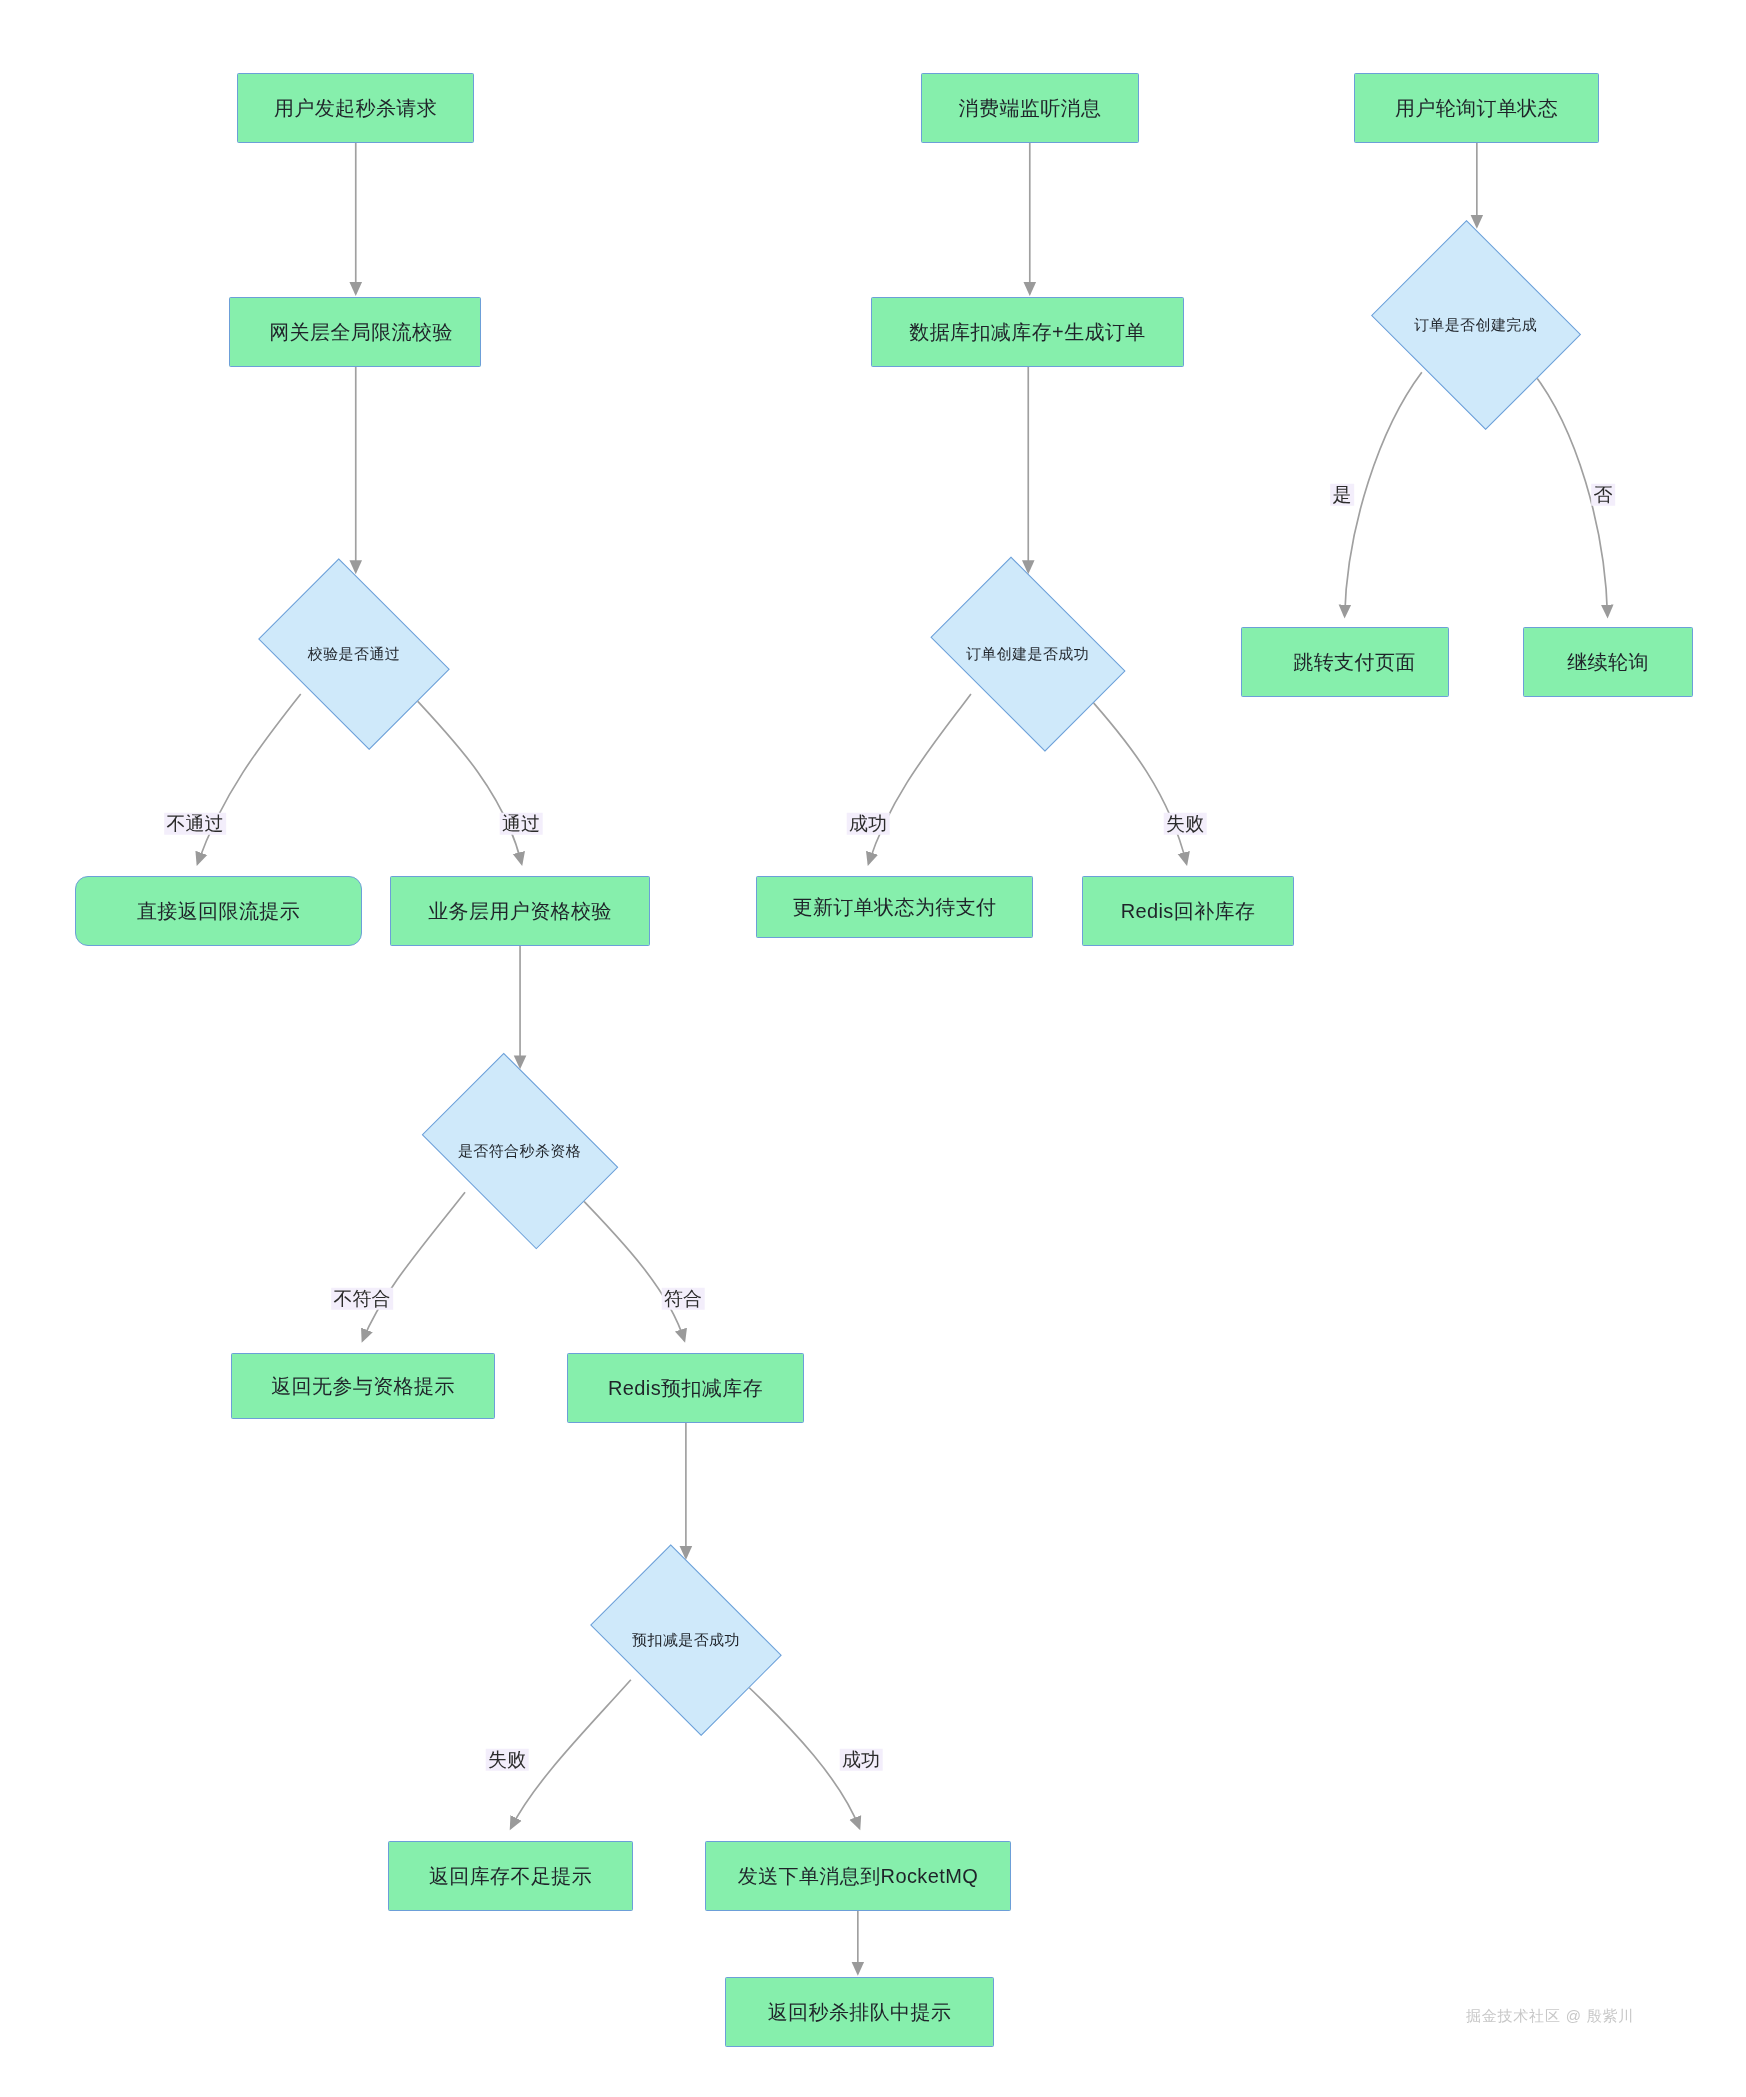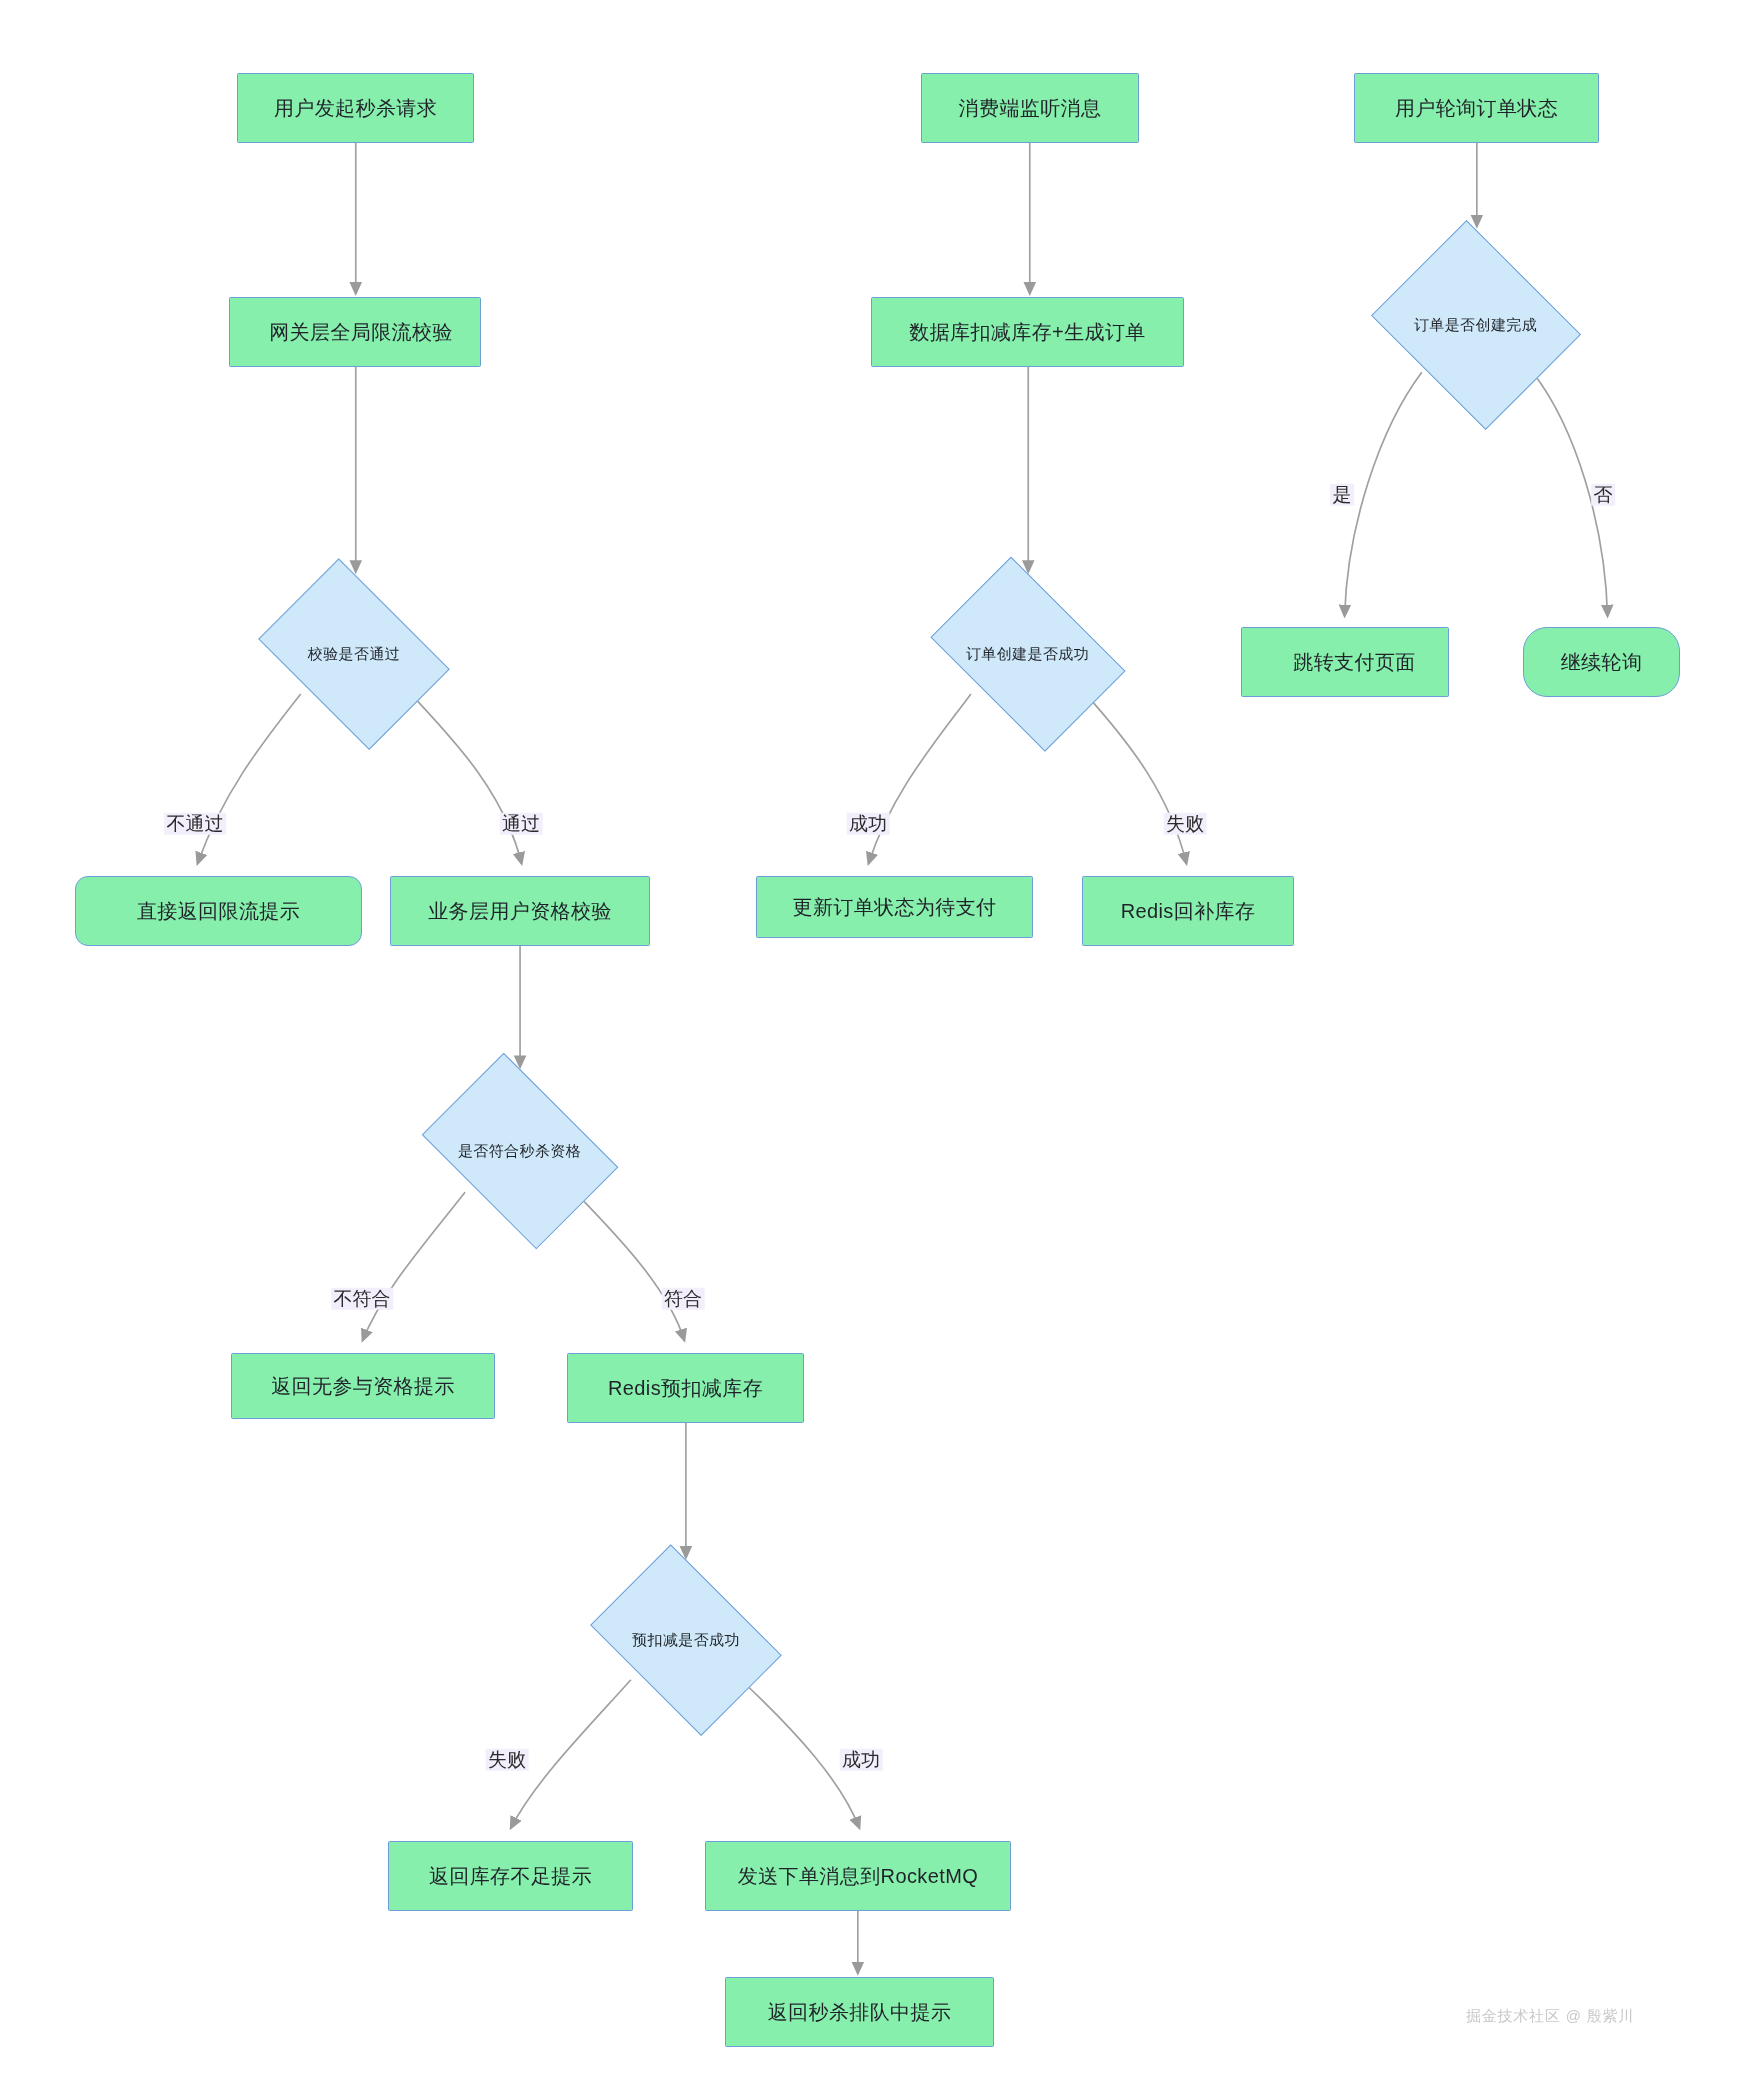--- a/index.html
+++ b/index.html
@@ -202,21 +202,21 @@
 
   <div class="node diamond" style="left:1361px; top:229px; width:229px; height:191px;">
     <span class="dshape"></span>
     <span class="label">订单是否创建完成</span>
   </div>
 
   <div class="node rect" style="left:1241px; top:627px; width:208px; height:70px;padding-left:19px;">
     <span class="label">跳转支付页面</span>
   </div>
 
-  <div class="node rect" style="left:1523px; top:627px; width:157px; height:70px;border-radius:24px;">
+  <div class="node rect" style="left:1523px; top:627px; width:170px; height:70px;">
     <span class="label">继续轮询</span>
   </div>
 
   <div class="edge-label" style="left:195px; top:824px;">不通过</div>
   <div class="edge-label" style="left:521px; top:824px;">通过</div>
   <div class="edge-label" style="left:362px; top:1299px;">不符合</div>
   <div class="edge-label" style="left:683px; top:1299px;">符合</div>
   <div class="edge-label" style="left:507px; top:1760px;">失败</div>
   <div class="edge-label" style="left:861px; top:1760px;">成功</div>
   <div class="edge-label" style="left:868px; top:824px;">成功</div>

